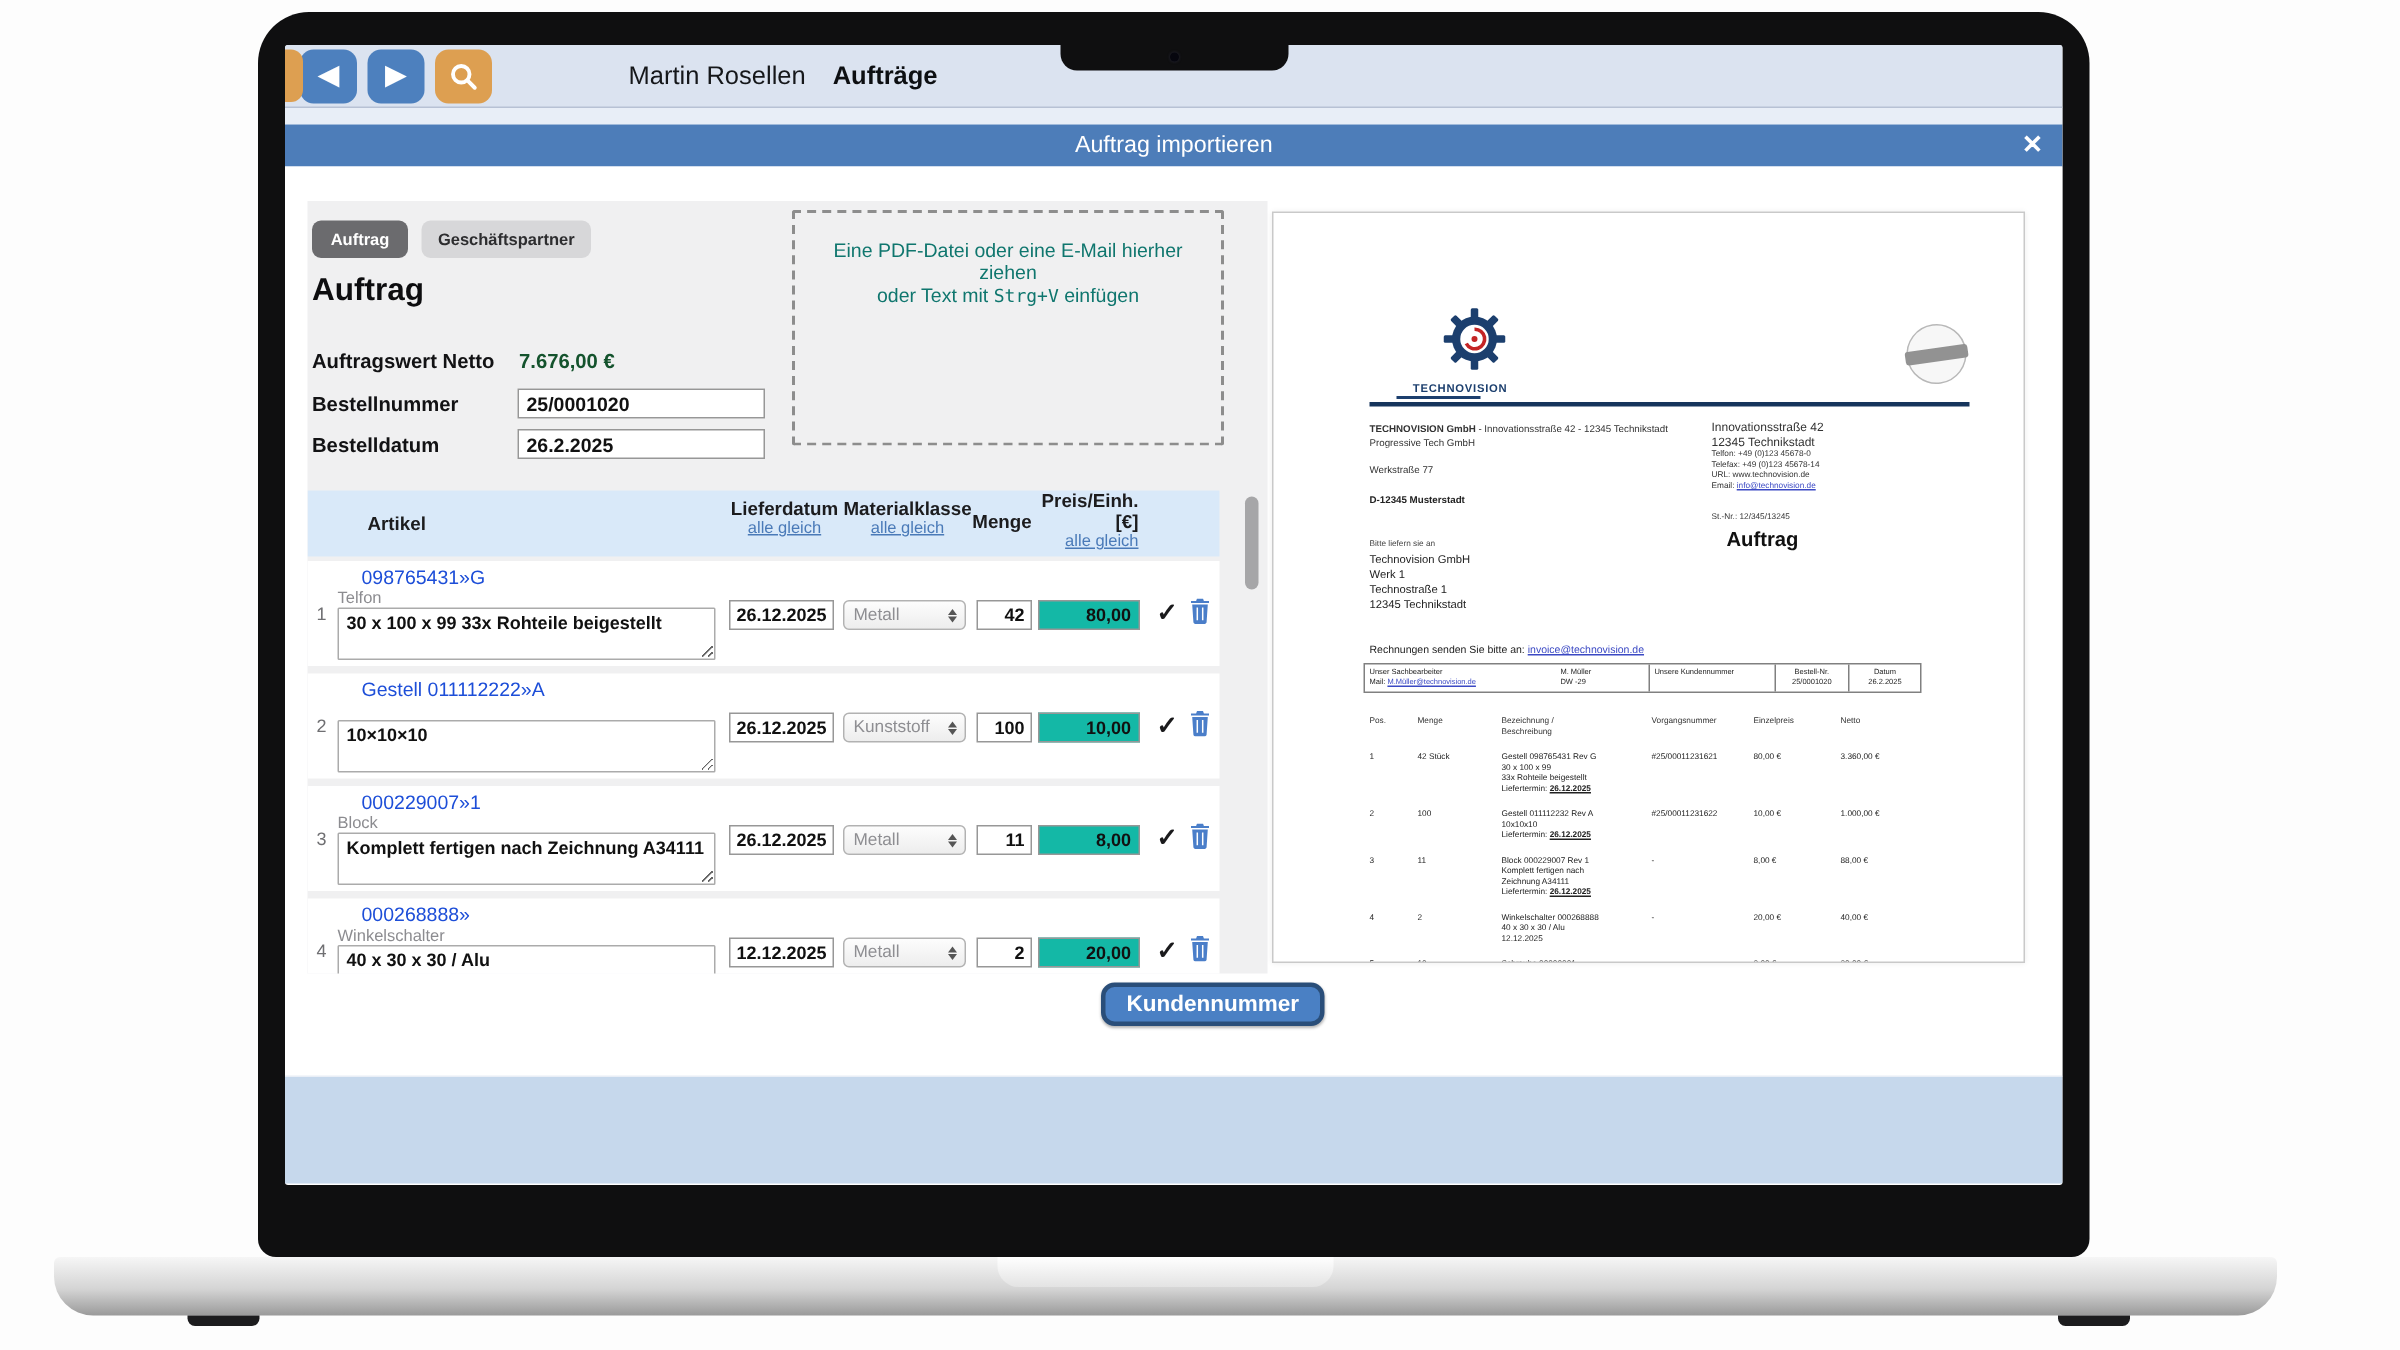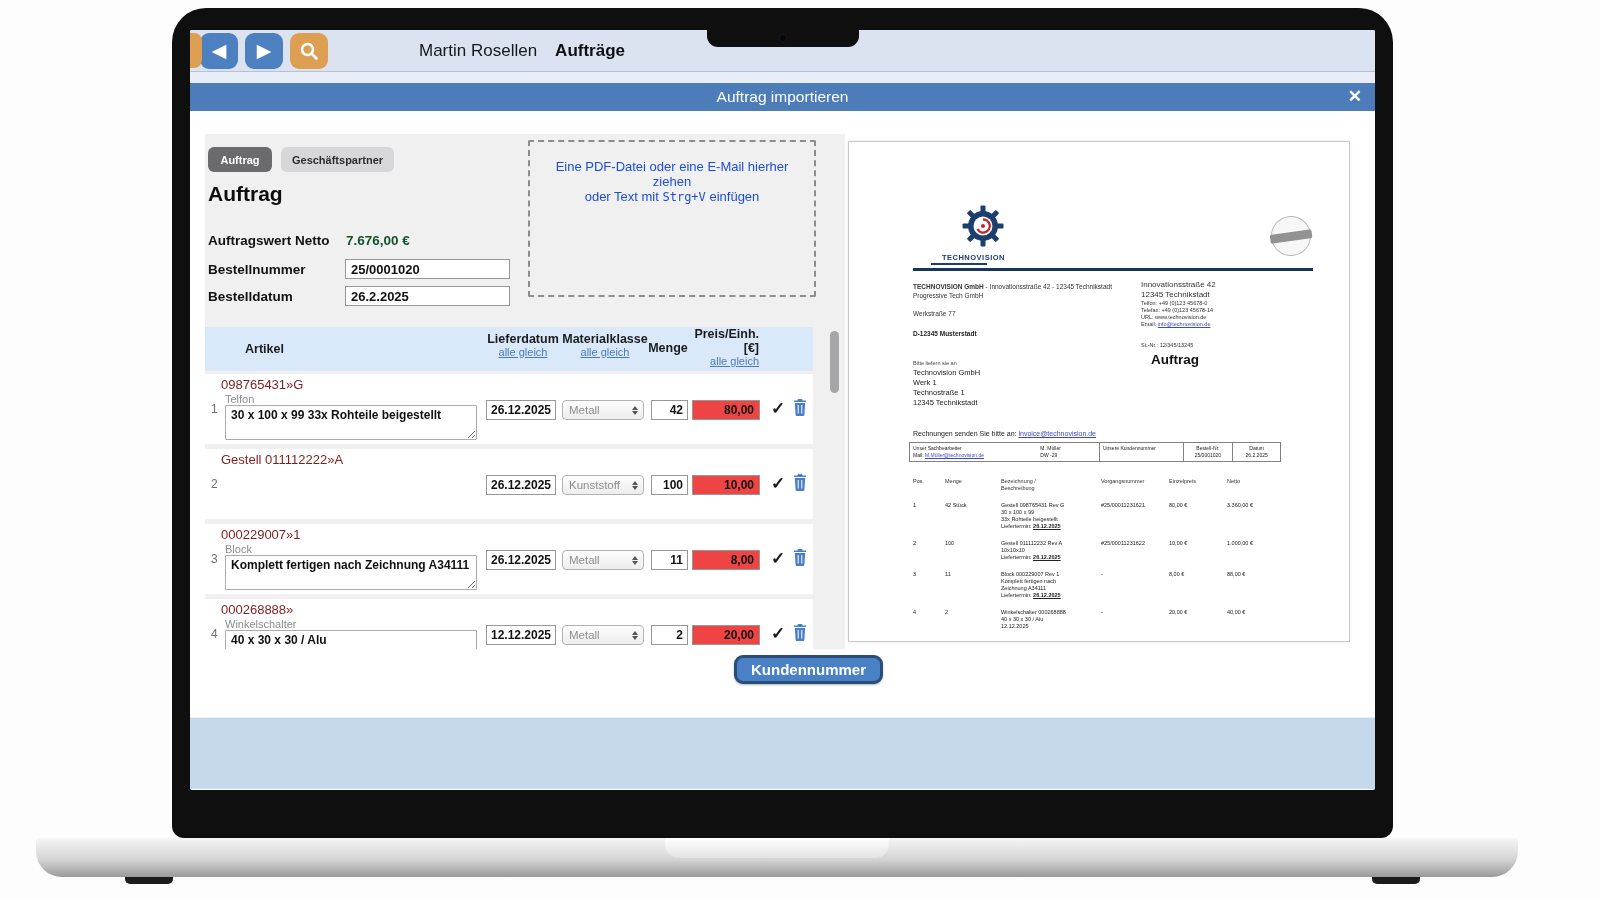--- a/index.html
+++ b/index.html
@@ -40,46 +40,46 @@
   .tab { position: absolute; top: 13px; height: 25px; border-radius: 6px; font-size: 11px; font-weight: 700; display: flex; align-items: center; justify-content: center; cursor: pointer; }
   .tab-a { left: 3px; width: 64px; background: #6b6b6e; color: #fff; }
   .tab-b { left: 76px; width: 113px; background: #d7d7d9; color: #2d2d2f; }
   .form-h { position: absolute; left: 3px; top: 48px; font-size: 21px; font-weight: 800; color: #0d0d0f; }
   .flabel { position: absolute; left: 3px; font-size: 13.5px; font-weight: 600; color: #121214; }
   .fl-1 { top: 99px; } .fl-2 { top: 128px; } .fl-3 { top: 155px; }
   .fvalue { position: absolute; left: 141px; top: 99px; font-size: 13.5px; font-weight: 600; color: #14532d; }
   .txtin { position: absolute; left: 140px; width: 165px; height: 20px; border: 1px solid #979797; background: #fff; font-family: "Liberation Sans", sans-serif; font-size: 13px; font-weight: 600; padding: 1px 5px; color: #111; }
   .ti-2 { top: 125px; } .ti-3 { top: 152px; }
 
-  .dropzone { position: absolute; left: 323px; top: 6px; width: 288px; height: 157px; border: 2px dashed #8d8d8d; border-radius: 2px; text-align: center; font-size: 13px; color: #1d4ed8; padding: 17px 16px 0 16px; cursor: pointer; }
+  .dropzone { position: absolute; left: 323px; top: 6px; width: 288px; height: 157px; border: 2px dashed #8d8d8d; border-radius: 2px; text-align: center; font-size: 13px; color: #0f766e; padding: 17px 16px 0 16px; cursor: pointer; }
   .dz-kbd { font-family: "DejaVu Sans Mono", monospace; font-size: 12px; }
 
   
   .thead { position: absolute; left: 0; top: 193px; width: 608px; height: 44px; background: #d9e9f9; font-size: 12.5px; font-weight: 700; color: #1c1c1e; }
   .th { position: absolute; }
   .th-artikel { left: 40px; top: 15px; }
   .th-liefer { left: 278px; top: 5px; width: 80px; text-align: center; }
   .th-mat { left: 356px; top: 5px; width: 88px; text-align: center; }
   .th-menge { left: 443px; top: 14px; width: 40px; text-align: center; }
   .th-preis { left: 478px; top: 0px; width: 76px; text-align: right; }
   .aglink { display: block; font-size: 11px; font-weight: 400; color: #4a7ab8; text-decoration: underline; cursor: pointer; }
   .row { position: absolute; left: 0; width: 608px; height: 70px; background: #fff; }
   .r-1 { top: 240px; } .r-2 { top: 315px; } .r-3 { top: 390px; } .r-4 { top: 465px; }
   .rnum { position: absolute; left: 6px; top: 28px; font-size: 12px; color: #6f6f72; }
-  .rid { position: absolute; left: 16px; top: 3px; font-size: 13px; color: #7f1d1d; }
+  .rid { position: absolute; left: 36px; top: 3px; font-size: 13px; color: #1d4ed8; }
   .rlabel { position: absolute; left: 20px; top: 19px; font-size: 11px; color: #8c8c90; }
   .rdesc { position: absolute; left: 20px; top: 31px; width: 252px; height: 35px; border: 1px solid #ababab; border-radius: 1px; background: #fff; font-family: "Liberation Sans", sans-serif; font-size: 12px; font-weight: 600; color: #111; padding: 2px 5px; resize: both; }
   .rdate { position: absolute; left: 281px; top: 26px; width: 70px; height: 20px; border: 1px solid #979797; background: #fff; font-family: "Liberation Sans", sans-serif; font-size: 12px; font-weight: 700; text-align: center; padding: 0; color: #111; }
   .rsel { position: absolute; left: 357px; top: 26px; width: 82px; height: 20px; border: 1px solid #b2b2b2; border-radius: 4px; background: linear-gradient(#fdfdfd, #ededed); display: flex; align-items: center; padding-left: 6px; cursor: pointer; }
   .rsel-txt { flex: 1; font-size: 11.5px; color: #8e8e92; }
   .stepper { width: 14px; display: flex; flex-direction: column; align-items: center; justify-content: center; gap: 1px; padding-right: 2px; }
   .stepper::before { content: ""; border: 3px solid transparent; border-bottom: 4px solid #555; }
   .stepper::after  { content: ""; border: 3px solid transparent; border-top: 4px solid #555; }
   .rqty { position: absolute; left: 446px; top: 26px; width: 37px; height: 20px; border: 1px solid #979797; background: #fff; font-family: "Liberation Sans", sans-serif; font-size: 12px; font-weight: 700; text-align: right; padding: 0 4px; color: #111; }
-  .rprice { position: absolute; left: 487px; top: 26px; width: 68px; height: 20px; border: 1px solid #979797; background: #ef4444; font-family: "Liberation Sans", sans-serif; font-size: 12px; font-weight: 700; text-align: right; padding: 0 5px; color: #111; }
+  .rprice { position: absolute; left: 487px; top: 26px; width: 68px; height: 20px; border: 1px solid #979797; background: #14b8a6; font-family: "Liberation Sans", sans-serif; font-size: 12px; font-weight: 700; text-align: right; padding: 0 5px; color: #111; }
   .rcheck { position: absolute; left: 566px; top: 24px; font-size: 17px; font-weight: 700; color: #1a1a1c; cursor: pointer; }
   .rtrash { position: absolute; left: 588px; top: 25px; cursor: pointer; }
   .scroll-thumb { position: absolute; left: 625px; top: 197px; width: 9px; height: 62px; border-radius: 5px; background: #a6a6a8; }
 
   
   .import-btn { position: absolute; left: 544px; top: 544px; background: #4a80c4; color: #fff; font-family: "Liberation Sans", sans-serif; font-size: 15px; font-weight: 700; border: 3px solid #2a4e79; border-radius: 9px; padding: 3px 14px; cursor: pointer; box-shadow: 0 1px 2px rgba(0,0,0,.3); }
 
   
   .pdf-page { position: absolute; left: 658px; top: 30px; width: 502px; height: 501px; background: #fff; border: 1px solid #c9c9c9; box-shadow: 0 0 4px rgba(0,0,0,.08); overflow: hidden; color: #222; }
   .pdf-logo { position: absolute; left: 64px; top: 62px; width: 92px; text-align: right; }
@@ -193,20 +193,21 @@
                   <path fill="#4a7ec9" d="M5 0h4l.6 1.6H13V3H1V1.6h3.4zM1.8 4h10.4l-.8 11.7c0 .7-.6 1.3-1.3 1.3H3.9c-.7 0-1.3-.6-1.3-1.3z"></path>
                   <line x1="5.2" y1="6" x2="5.2" y2="14.5" stroke="#fff" stroke-width="1"></line>
                   <line x1="8.8" y1="6" x2="8.8" y2="14.5" stroke="#fff" stroke-width="1"></line>
                 </svg></span>
           </div>
 
           <div class="row r-2">
             <span class="rnum">2</span>
             <span class="rid">Gestell 011112222»A</span>
             <span class="rlabel"></span>
+            <textarea class="rdesc" style="">10×10×10</textarea>
             <input class="rdate" value="26.12.2025" style="">
             <div class="rsel">
                 <span class="rsel-txt">Kunststoff</span>
                 <span class="stepper"></span>
               </div>
             <input class="rqty" value="100" style="">
             <input class="rprice" value="10,00" style="">
             <span class="rcheck">✓</span>
             <span class="rtrash"><svg width="14" height="17" viewBox="0 0 14 17">
                   <path fill="#4a7ec9" d="M5 0h4l.6 1.6H13V3H1V1.6h3.4zM1.8 4h10.4l-.8 11.7c0 .7-.6 1.3-1.3 1.3H3.9c-.7 0-1.3-.6-1.3-1.3z"></path>

